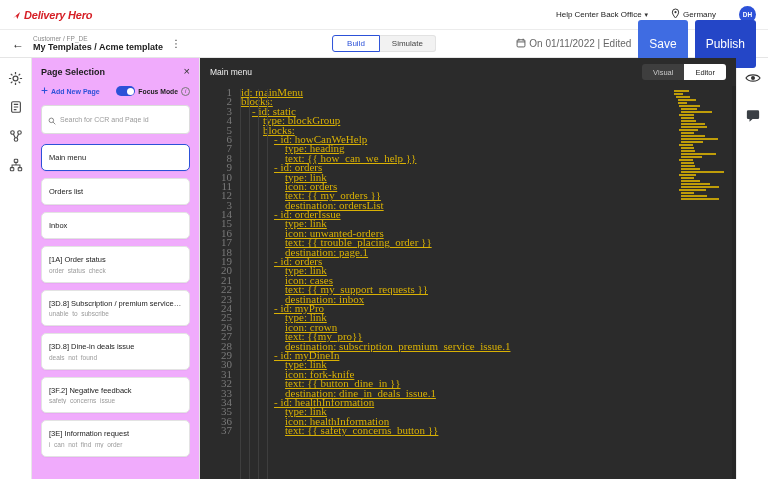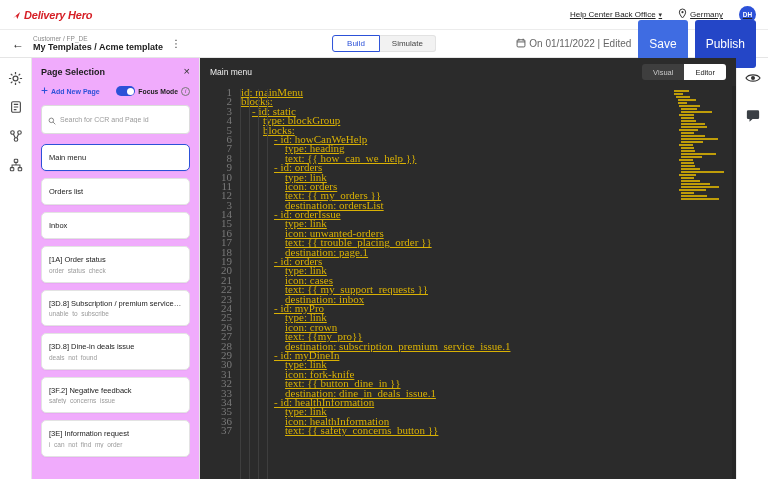--- a/index.html
+++ b/index.html
@@ -4,21 +4,21 @@
 <style>
   * { margin:0; padding:0; box-sizing:border-box; }
   html,body { background:#fff; }
   body { font-family:"Liberation Sans", sans-serif; }
   .app { width:768px; height:480px; position:relative; overflow:hidden; background:#fff; }
 
   
   .topbar { height:30px; display:flex; align-items:center; padding:0 12px; border-bottom:1px solid #ececec; background:#fff; }
   .logo { display:flex; align-items:center; gap:3px; }
   .logo-text { color:#d61f26; font-style:italic; font-weight:bold; font-size:11px; letter-spacing:-0.2px; }
-  .topbar-right { margin-left:auto; display:flex; align-items:center; gap:16px; font-size:8px; color:#222;text-decoration:underline; }
+  .topbar-right { margin-left:auto; display:flex; align-items:center; gap:23px; font-size:8px; color:#222; }
   .app-title { display:flex; align-items:center; gap:3px; font-weight:500; cursor:pointer; }
   .chev { font-size:7px; color:#333; }
   .country { display:flex; align-items:center; gap:3px; }
   .avatar { width:17px; height:17px; border-radius:50%; background:#2c51d8; color:#fff; font-size:6.5px; font-weight:bold; display:flex; align-items:center; justify-content:center; }
 
   
   .subheader { height:28px; display:flex; align-items:center; padding:0 12px; border-bottom:1px solid #e5e5e5; position:relative; background:#fff; }
   .back-btn { font-size:12px; color:#222; margin-right:9px; cursor:pointer; background:none; border:none; font-family:inherit; }
   .title-block { display:flex; flex-direction:column; justify-content:center; line-height:1.15; }
   .breadcrumb { font-size:6.5px; color:#8a8a8a; }

